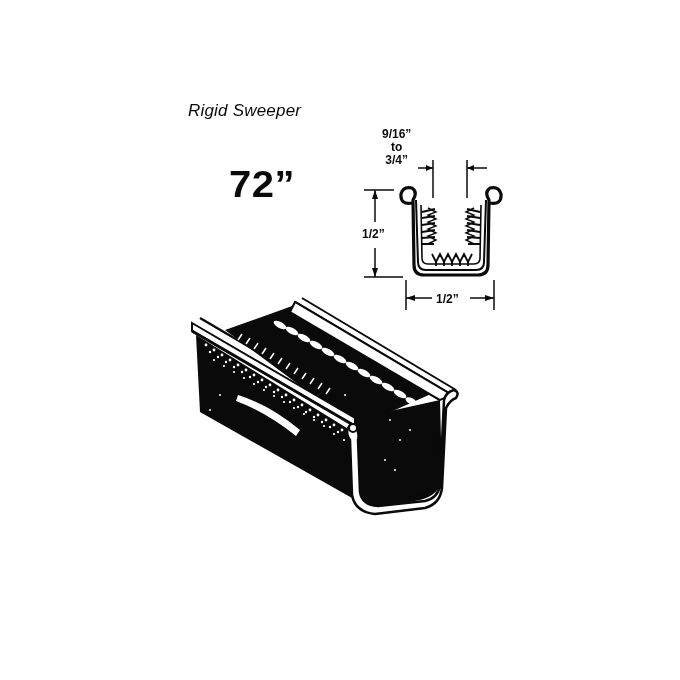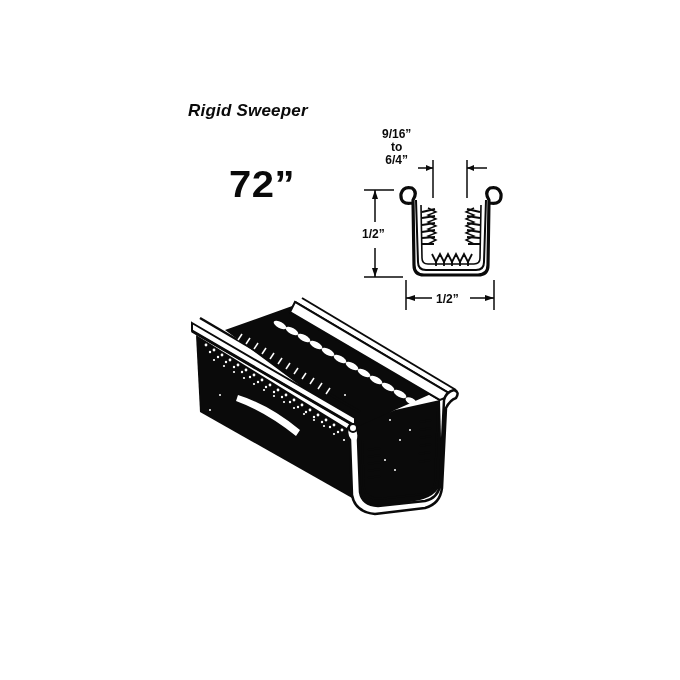--- a/index.html
+++ b/index.html
@@ -13,21 +13,21 @@
       position: relative;
       overflow: hidden;
       font-family: "Liberation Sans", sans-serif;
       color: #0a0a0a;
     }
     .title {
       position: absolute;
       left: 188px;
       top: 101px;
       font-size: 17px;
-      font-weight: bold;
+      font-weight: normal;
       font-style: italic;
       letter-spacing: 0.2px;
       white-space: nowrap;
     }
     .length {
       position: absolute;
       left: 229px;
       top: 164px;
       font-size: 37px;
       font-weight: 900;
@@ -67,21 +67,21 @@
   </style>
 </head>
 <body>
 
 <div class="title">Rigid Sweeper</div>
 <div class="length">72”</div>
 
 <div class="dim dim-gap">
   <span>9/16”</span>
   <span>to</span>
-  <span>6/4”</span>
+  <span>3/4”</span>
 </div>
 <div class="dim dim-height">1/2”</div>
 
 <svg class="drawing" width="680" height="680" viewBox="0 0 680 680">
 
   <g stroke="#0a0a0a" fill="none">
 
     <line x1="433" y1="160" x2="433" y2="198" stroke-width="1.5"></line>
     <line x1="467" y1="160" x2="467" y2="198" stroke-width="1.5"></line>
 

